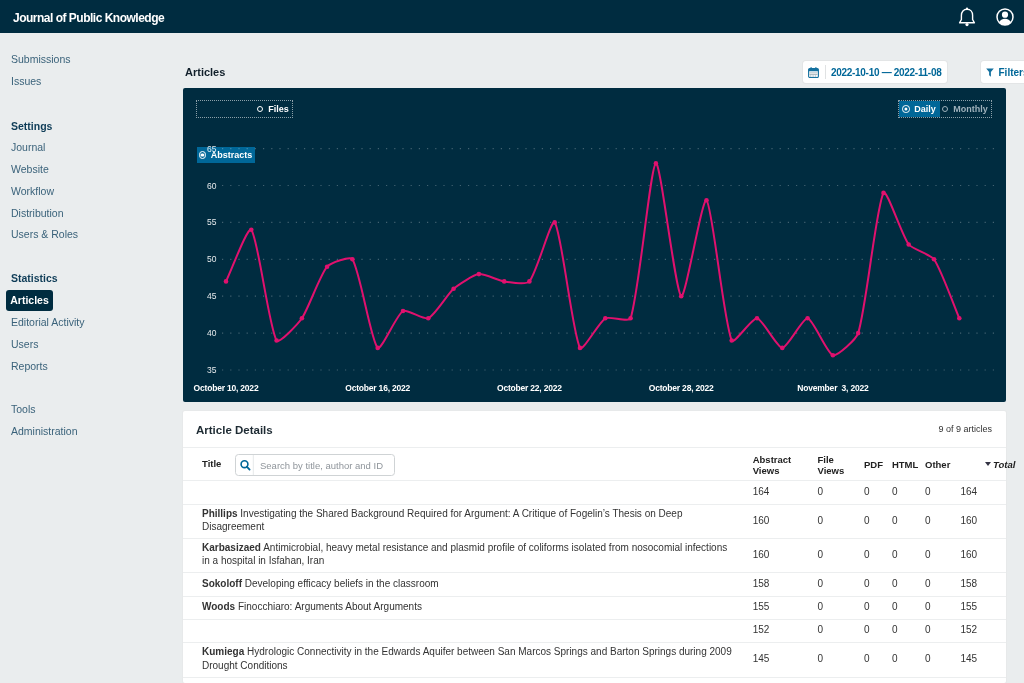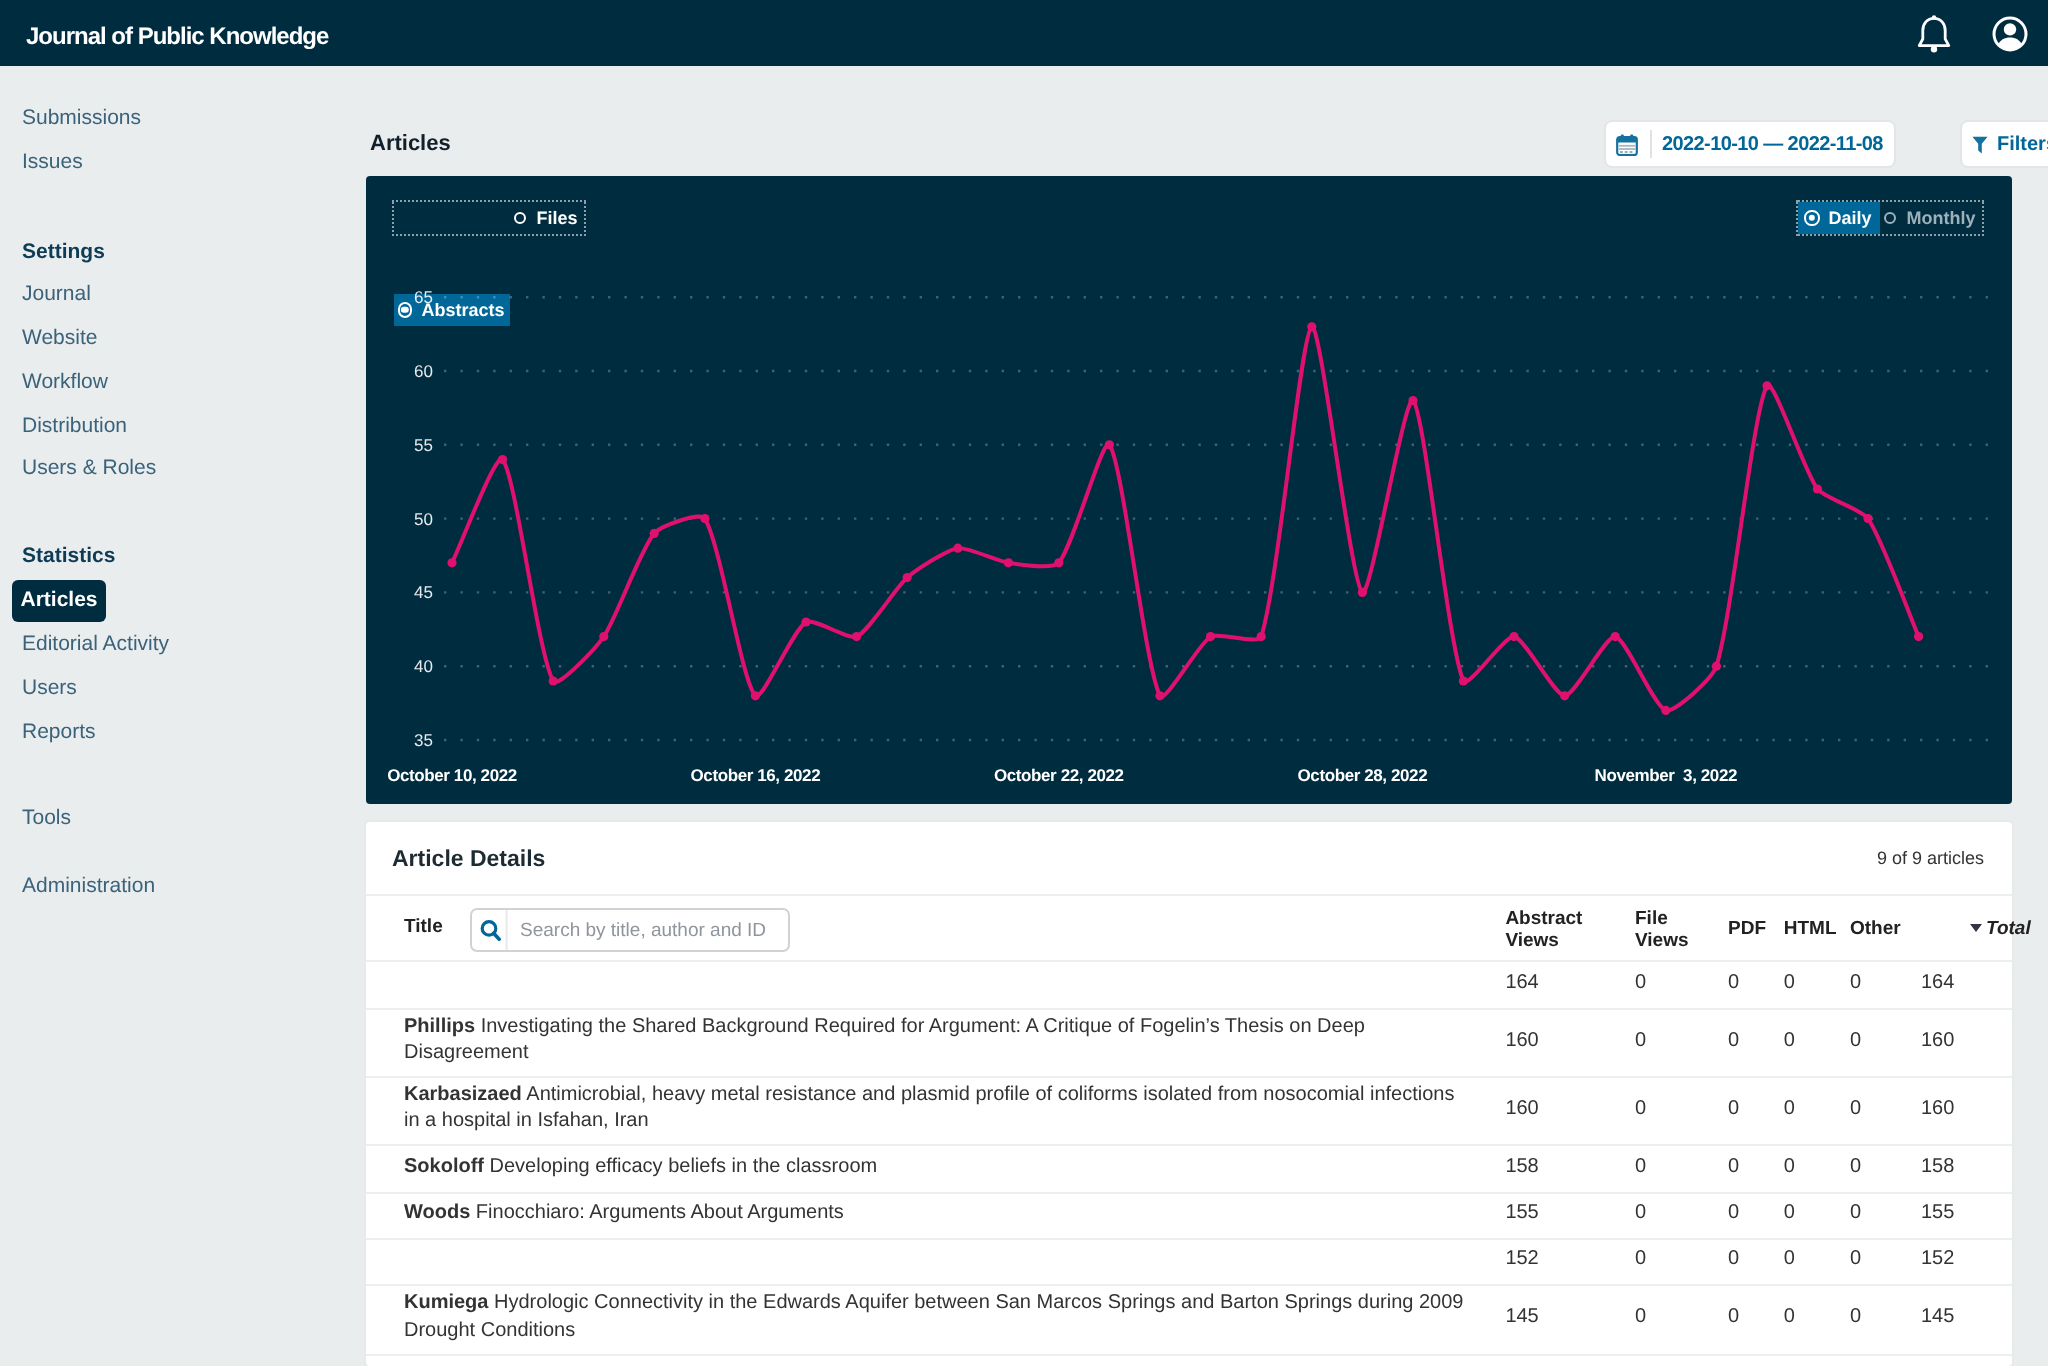--- a/index.html
+++ b/index.html
@@ -59,21 +59,21 @@
   <div class="nav" style="left:11px;top:163px;">Website</div>
   <div class="nav" style="left:11px;top:185px;">Workflow</div>
   <div class="nav" style="left:11px;top:207px;">Distribution</div>
   <div class="nav" style="left:11px;top:228px;">Users &amp; Roles</div>
   <div class="navh" style="left:11px;top:272px;">Statistics</div>
   <div class="navsel">Articles</div>
   <div class="nav" style="left:11px;top:316px;">Editorial Activity</div>
   <div class="nav" style="left:11px;top:338px;">Users</div>
   <div class="nav" style="left:11px;top:360px;">Reports</div>
   <div class="nav" style="left:11px;top:403px;">Tools</div>
-  <div class="nav" style="left:11px;top:425px;margin-top:12px;">Administration</div>
+  <div class="nav" style="left:11px;top:425px;">Administration</div>
 
   <div class="h1">Articles</div>
   <div class="btn" style="left:803px;top:60.5px;width:143.5px;height:22.5px;">
     <svg class="abs" style="left:5px;top:6px" width="11" height="11" viewBox="0 0 11 11">
       <rect x="0.6" y="1.5" width="9.8" height="9" rx="1.2" fill="none" stroke="#15719f" stroke-width="1.1"></rect>
       <path d="M0.6 2.7 C0.6 2 1.1 1.5 1.8 1.5 L9.2 1.5 C9.9 1.5 10.4 2 10.4 2.7 L10.4 4.2 L0.6 4.2 Z" fill="#15719f"></path>
       <rect x="2.4" y="0.2" width="1.5" height="2.2" rx="0.5" fill="#15719f"></rect>
       <rect x="7.1" y="0.2" width="1.5" height="2.2" rx="0.5" fill="#15719f"></rect>
       <line x1="1.4" y1="5.9" x2="9.6" y2="5.9" stroke="#a7b6bd" stroke-width="0.9"></line>
       <line x1="1.4" y1="7.5" x2="9.6" y2="7.5" stroke="#a7b6bd" stroke-width="0.9"></line>

